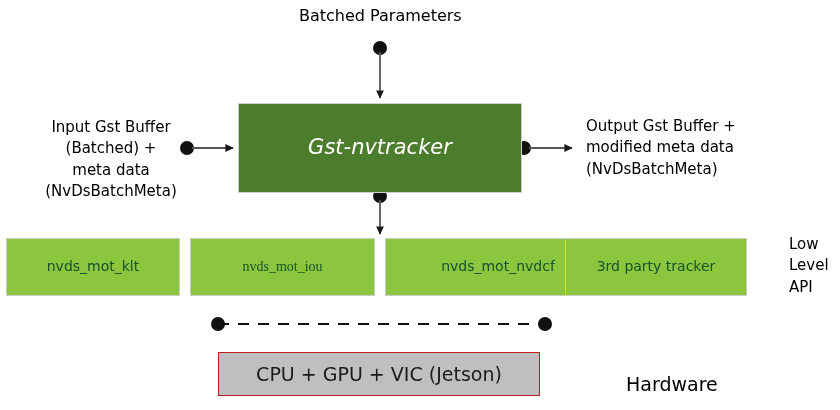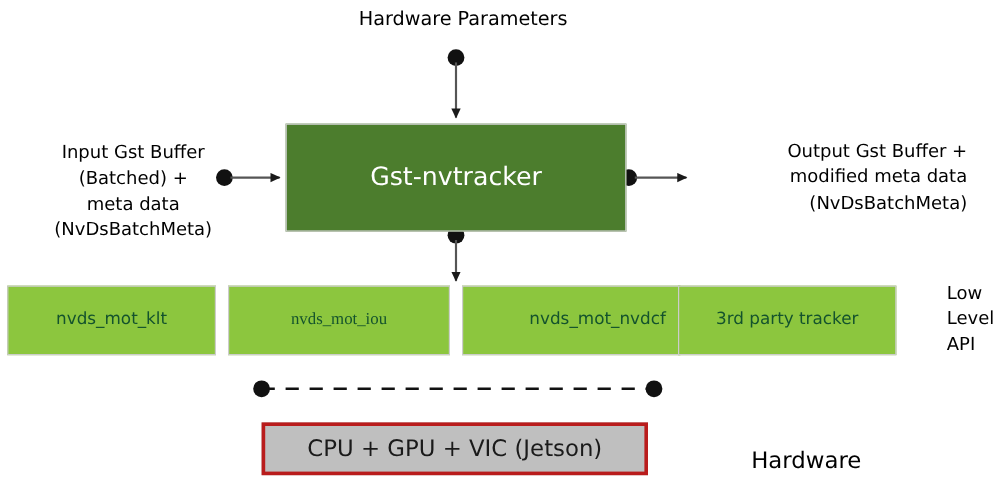--- a/index.html
+++ b/index.html
@@ -39,40 +39,41 @@
   }
   .box-main {
     left: 238px;
     top: 103px;
     width: 284px;
     height: 90px;
     background: #4c7d2d;
     border: 1px solid #cfcfcf;
     color: #ffffff;
     font-size: 21px;
+    font-style: italic;
   }
   .box-ll {
     top: 238px;
     height: 58px;
     background: #8cc63e;
     border: 1px solid #cccccc;
     color: #14532d;
     font-size: 14px;
   }
   .box-ll-0 { left: 6px;   width: 174px; }
   .box-ll-1 { left: 190px; width: 185px; font-family: Liberation Serif, serif; }
   .box-ll-2 { left: 385px; width: 182px; padding-left: 44px; }
   .box-ll-3 { left: 565px; width: 182px; }
   .box-hw {
     left: 218px;
     top: 352px;
     width: 322px;
     height: 44px;
     background: #bfbfbf;
-    border: 3px solid #b91c1c;
+    border: 1px solid #b91c1c;
     color: #1a1a1a;
     font-size: 19px;
   }
   
   .label {
     position: absolute;
     font-size: 15px;
     line-height: 1.42;
     color: #000000;
     white-space: pre-line;
@@ -85,21 +86,21 @@
   .lbl-input {
     left: 40px;
     top: 117px;
     width: 142px;
     text-align: center;
   }
   .lbl-output {
     left: 586px;
     top: 116px;
     width: 220px;
-    text-align: right;
+    text-align: left;
   }
   .lbl-lowlevel {
     left: 789px;
     top: 234px;
     text-align: left;
   }
   .lbl-hardware {
     left: 594px;
     top: 371px;
     text-align: left;
@@ -139,21 +140,21 @@
       <line x1="380" y1="200" x2="380" y2="234" stroke="#555555" stroke-width="1.8" marker-end="url(#arrowhead)"></line>
     </g>
 
     <g>
       <line x1="218" y1="324" x2="545" y2="324" stroke="#111111" stroke-width="2.2" stroke-dasharray="11 9"></line>
       <circle cx="218" cy="324" r="7" fill="#111111"></circle>
       <circle cx="545" cy="324" r="7" fill="#111111"></circle>
     </g>
   </svg>
 
-  <div class="label lbl-control">Hardware Parameters</div>
+  <div class="label lbl-control">Batched Parameters</div>
 
   <div class="label lbl-input">Input Gst Buffer
 (Batched) +
 meta data
 (NvDsBatchMeta)</div>
 
   <div class="label lbl-output">Output Gst Buffer +
 modified meta data
 (NvDsBatchMeta)</div>
 

